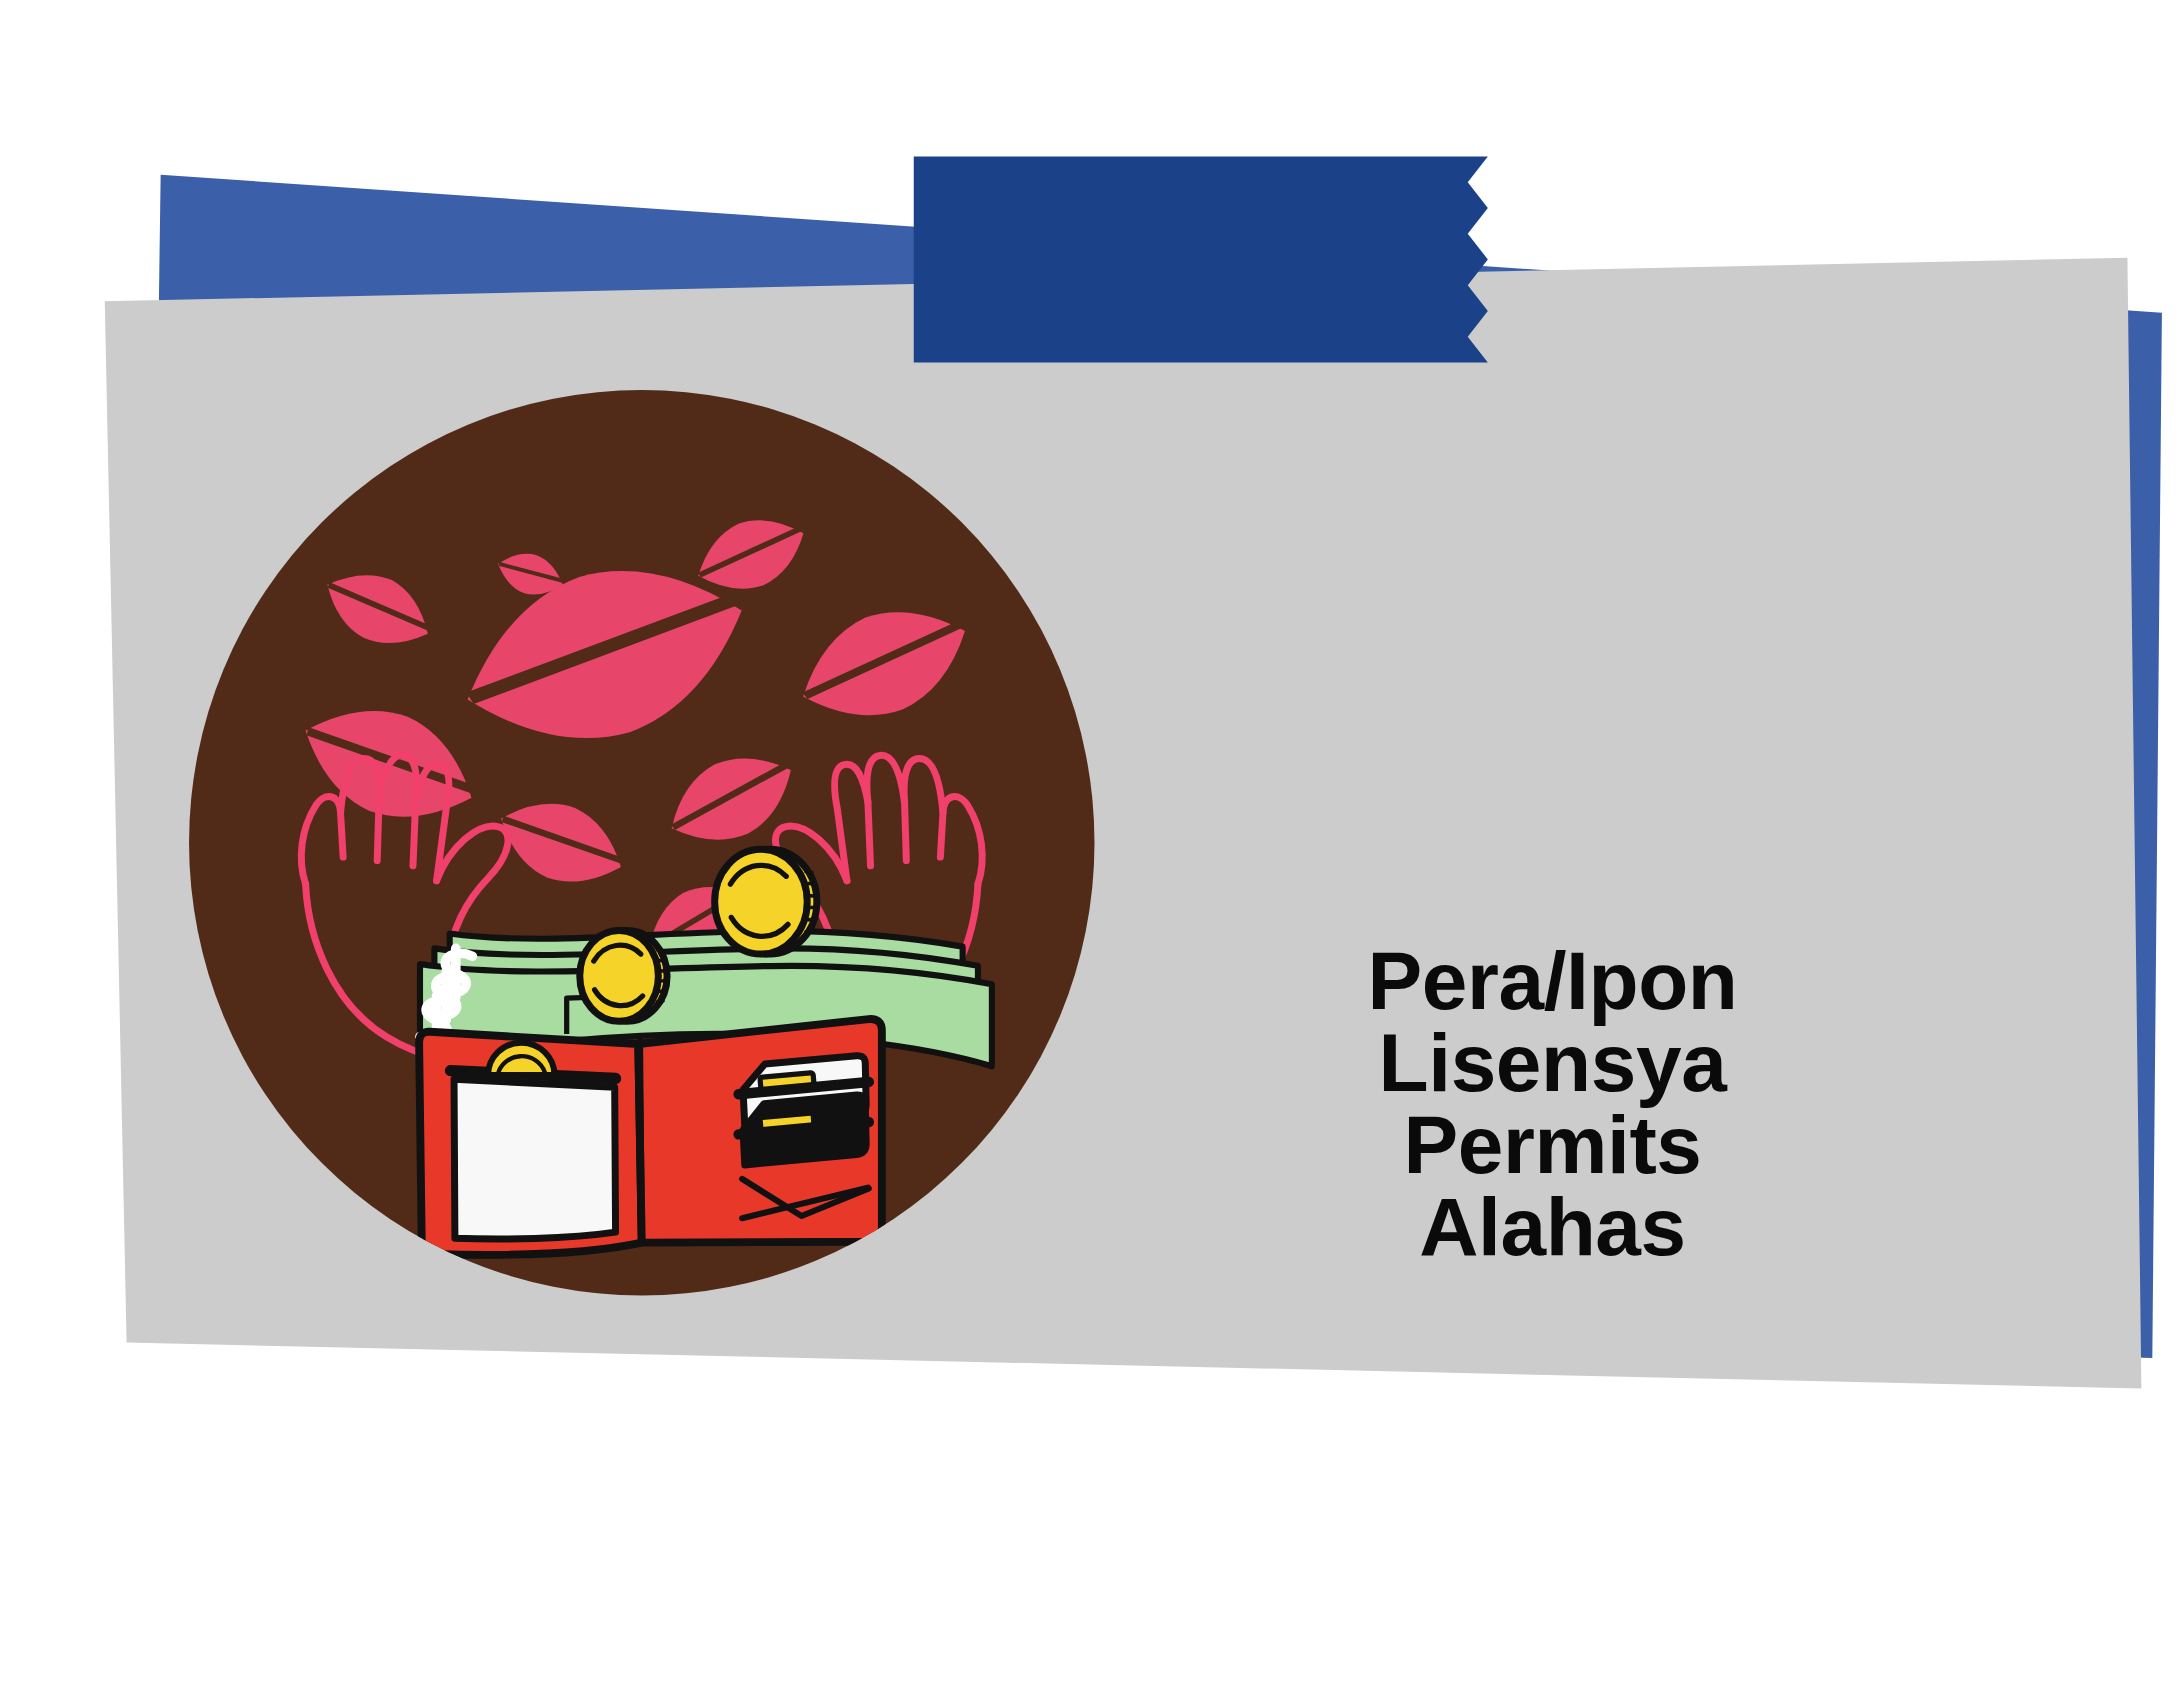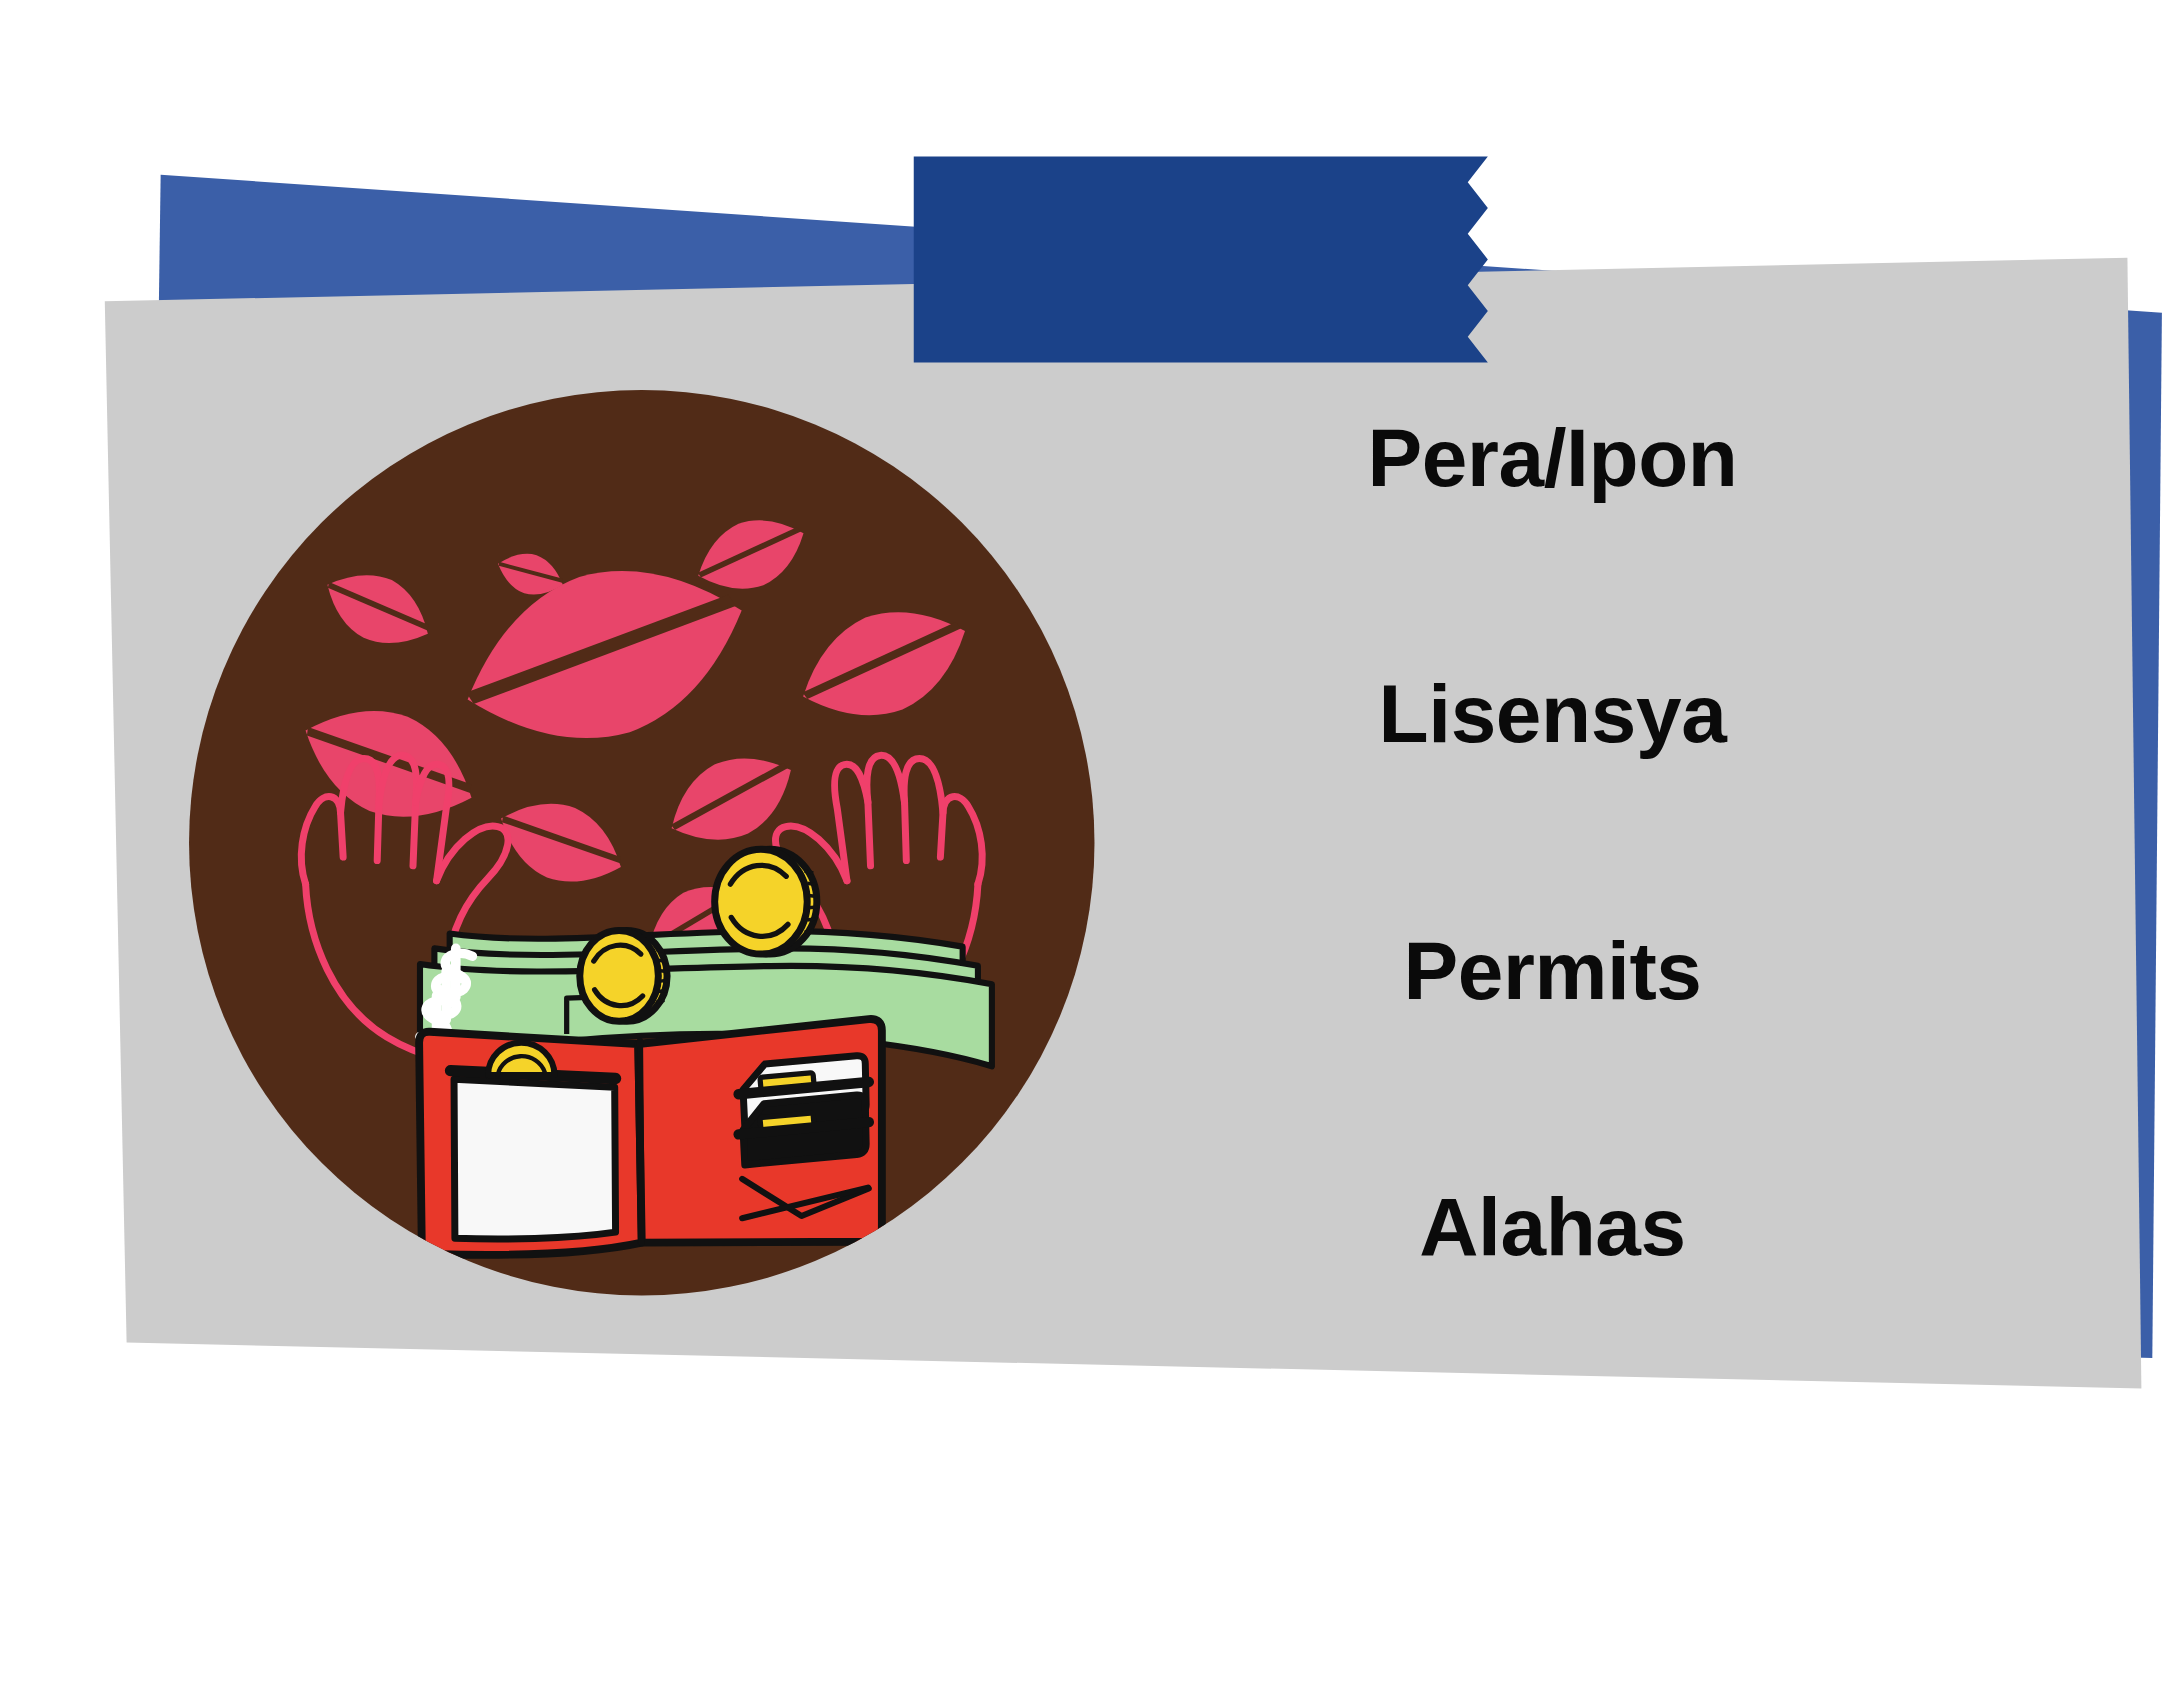--- a/index.html
+++ b/index.html
@@ -26,21 +26,21 @@
   #illustration{
     left:0;top:0;width:2385px;height:1692px;
   }
 
   
   #text-column{
     position:absolute;
     left:1153px;top:417px;
     width:799px;height:851px;
     display:flex;flex-direction:column;
-    align-items:center;justify-content:space-between;
+    align-items:center;justify-content:flex-end;
     z-index:30;
   }
   .text-line{
     color:#0a0a0a;
     font-family:"Liberation Sans", sans-serif;
     font-weight:bold;
     font-size:82px;
     line-height:1.0;
     letter-spacing:-0.4px;
     white-space:nowrap;

